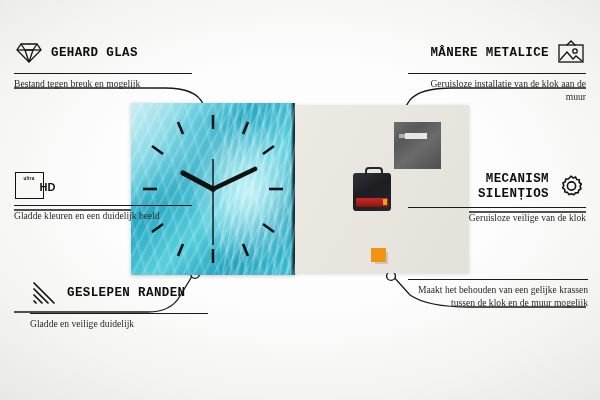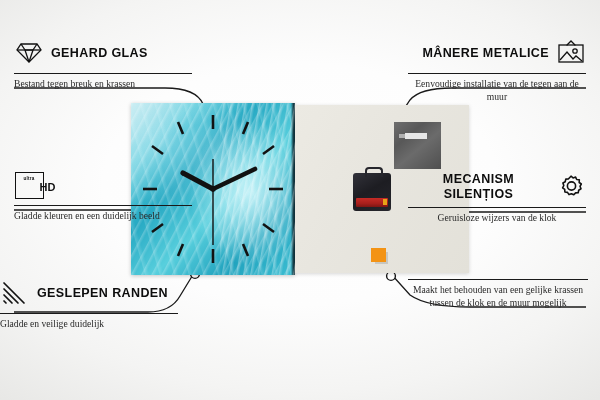--- a/index.html
+++ b/index.html
@@ -175,21 +175,21 @@
     background: #f39314;
     box-shadow: 3px 3px 0 -1px rgba(175,175,170,0.55);
   }
 
   
   .callout {
     position: absolute;
     width: 178px;
   }
   .callout.left  { text-align: left; }
-  .callout.right { text-align: center; }
+  .callout.right { text-align: right; }
 
   .callout-head {
     display: flex;
     align-items: center;
     gap: 7px;
     min-height: 34px;
   }
   .callout.right .callout-head { flex-direction: row-reverse; }
 
   .callout-icon {
@@ -202,21 +202,21 @@
     color: #111111;
   }
 
   .callout-title {
     font-size: 12.5px;
     font-weight: bold;
     letter-spacing: 0.4px;
     color: #0d0d0d;
     line-height: 1.18;
     text-transform: uppercase;
-    font-family: Liberation Sans, sans-serif;
+    font-family: Liberation Mono, monospace;
   }
 
   .callout-rule {
     height: 1px;
     background: #1a1a1a;
     margin-top: 3px;
   }
 
   .callout-desc {
     margin-top: 4px;
@@ -331,37 +331,37 @@
           <path d="M5,2 H21 L25,8 L13,20 L1,8 Z"></path>
           <path d="M1,8 H25"></path>
           <path d="M5,2 L9,8 L13,20"></path>
           <path d="M21,2 L17,8 L13,20"></path>
           <path d="M9,8 H17"></path>
         </svg>
       </span>
       <span class="callout-title">GEHARD GLAS</span>
     </div>
     <div class="callout-rule"></div>
-    <div class="callout-desc">Bestand tegen breuk en krassen</div>
+    <div class="callout-desc">Bestand tegen breuk en mogelijk</div>
   </div>
 
   <div class="callout left" style="left:14px; top:168px;">
     <div class="callout-head">
       <span class="callout-icon">
         <span class="hd-badge">
           <span class="ultra">ultra</span>
           <span class="hd">HD</span>
         </span>
       </span>
     </div>
     <div class="callout-rule"></div>
     <div class="callout-desc">Gladde kleuren en een duidelijk beeld</div>
   </div>
 
-  <div class="callout left" style="left:0; top:276px;">
+  <div class="callout left" style="left:30px; top:276px;">
     <div class="callout-head">
       <span class="callout-icon">
         <svg width="26" height="24" viewBox="0 0 26 24" fill="none" stroke="#111" stroke-width="1.7" stroke-linecap="round">
           <path d="M2,2 L22,22"></path>
           <path d="M2,8 L16,22"></path>
           <path d="M2,14 L10,22"></path>
           <path d="M2,20 L4,22"></path>
         </svg>
       </span>
       <span class="callout-title">GESLEPEN RANDEN</span>
@@ -376,35 +376,35 @@
         <svg width="28" height="26" viewBox="0 0 28 26" fill="none" stroke="#111" stroke-width="1.3">
           <path d="M10,5 L14,1 L18,5" stroke-linecap="round"></path>
           <rect x="2" y="5" width="24" height="17"></rect>
           <circle cx="18" cy="11" r="2.2"></circle>
           <path d="M3,20 L10,12 L16,19 L19,16 L25,21"></path>
         </svg>
       </span>
       <span class="callout-title">MÂNERE METALICE</span>
     </div>
     <div class="callout-rule"></div>
-    <div class="callout-desc">Eenvoudige installatie van de tegen aan de muur</div>
+    <div class="callout-desc">Geruisloze installatie van de klok aan de muur</div>
   </div>
 
   <div class="callout right" style="left:408px; top:170px;">
     <div class="callout-head">
       <span class="callout-icon">
         <svg width="28" height="28" viewBox="0 0 28 28" fill="none" stroke="#111" stroke-width="1.6" stroke-linejoin="round">
           <path d="M14,3.2 L16.1,4.9 L18.6,4.1 L19.7,6.5 L22.3,6.8 L22.2,9.5 L24.3,11.0 L23.0,13.3 L24.0,15.8 L21.7,17.2 L21.2,19.8 L18.6,19.9 L16.8,21.8 L14.4,20.7 L12.0,21.6 L10.5,19.4 L7.9,19.0 L7.7,16.4 L5.6,14.8 L6.8,12.5 L5.9,10.0 L8.2,8.7 L8.8,6.1 L11.3,6.0 Z"></path>
           <circle cx="14.5" cy="13" r="4.1"></circle>
         </svg>
       </span>
       <span class="callout-title">MECANISM SILENȚIOS</span>
     </div>
     <div class="callout-rule"></div>
-    <div class="callout-desc">Geruisloze wijzers van de klok</div>
+    <div class="callout-desc">Geruisloze veilige van de klok</div>
   </div>
 
   <div class="callout right" style="left:408px; top:276px; width:180px;">
     <div class="callout-rule"></div>
     <div class="callout-desc">Maakt het behouden van een gelijke krassen tussen de klok en de muur mogelijk</div>
   </div>
 
 </div>
 
 </body></html>

